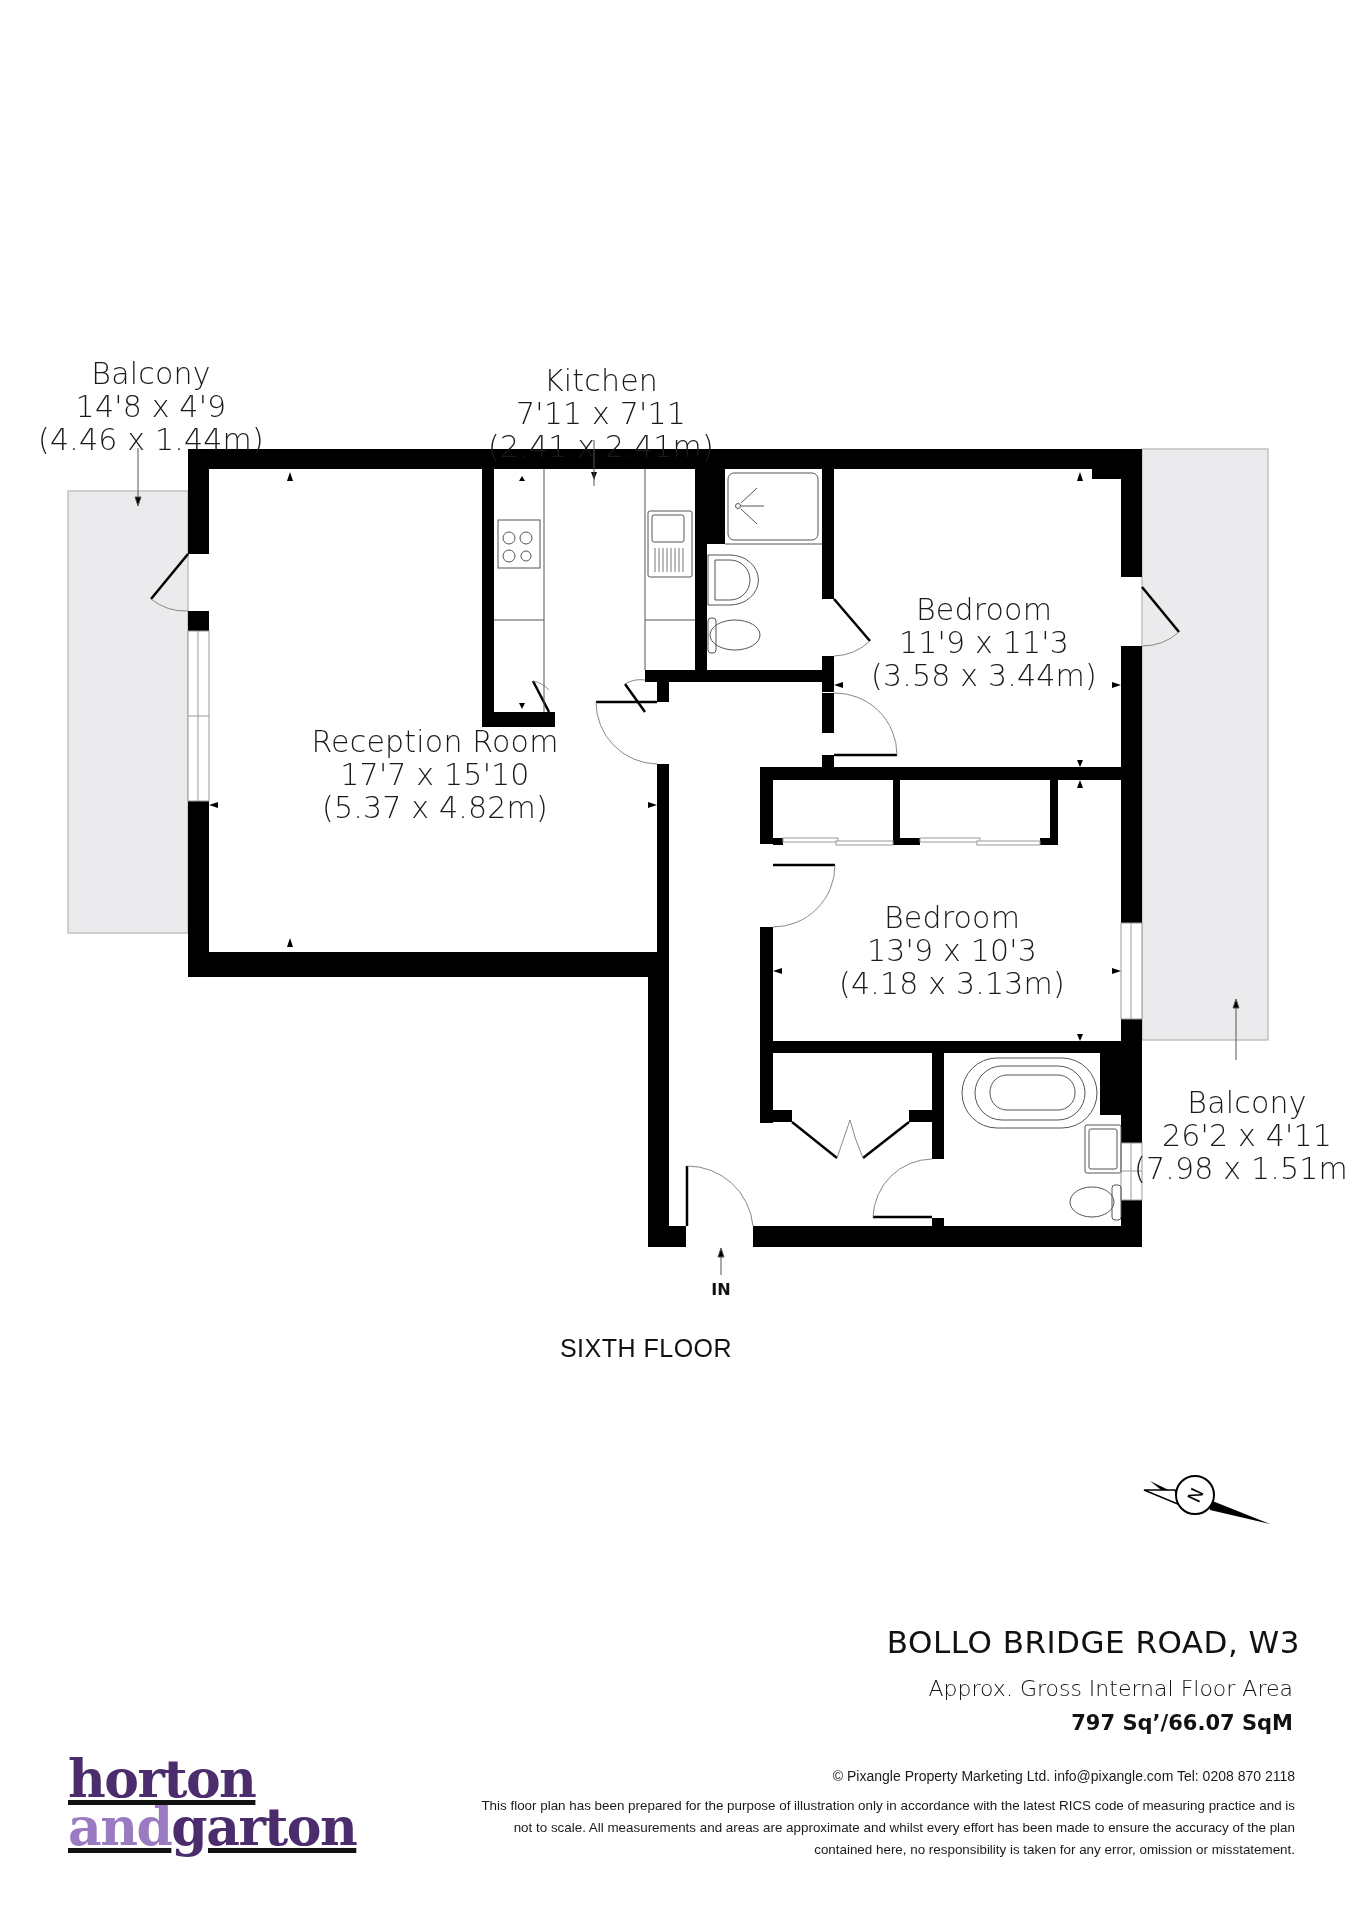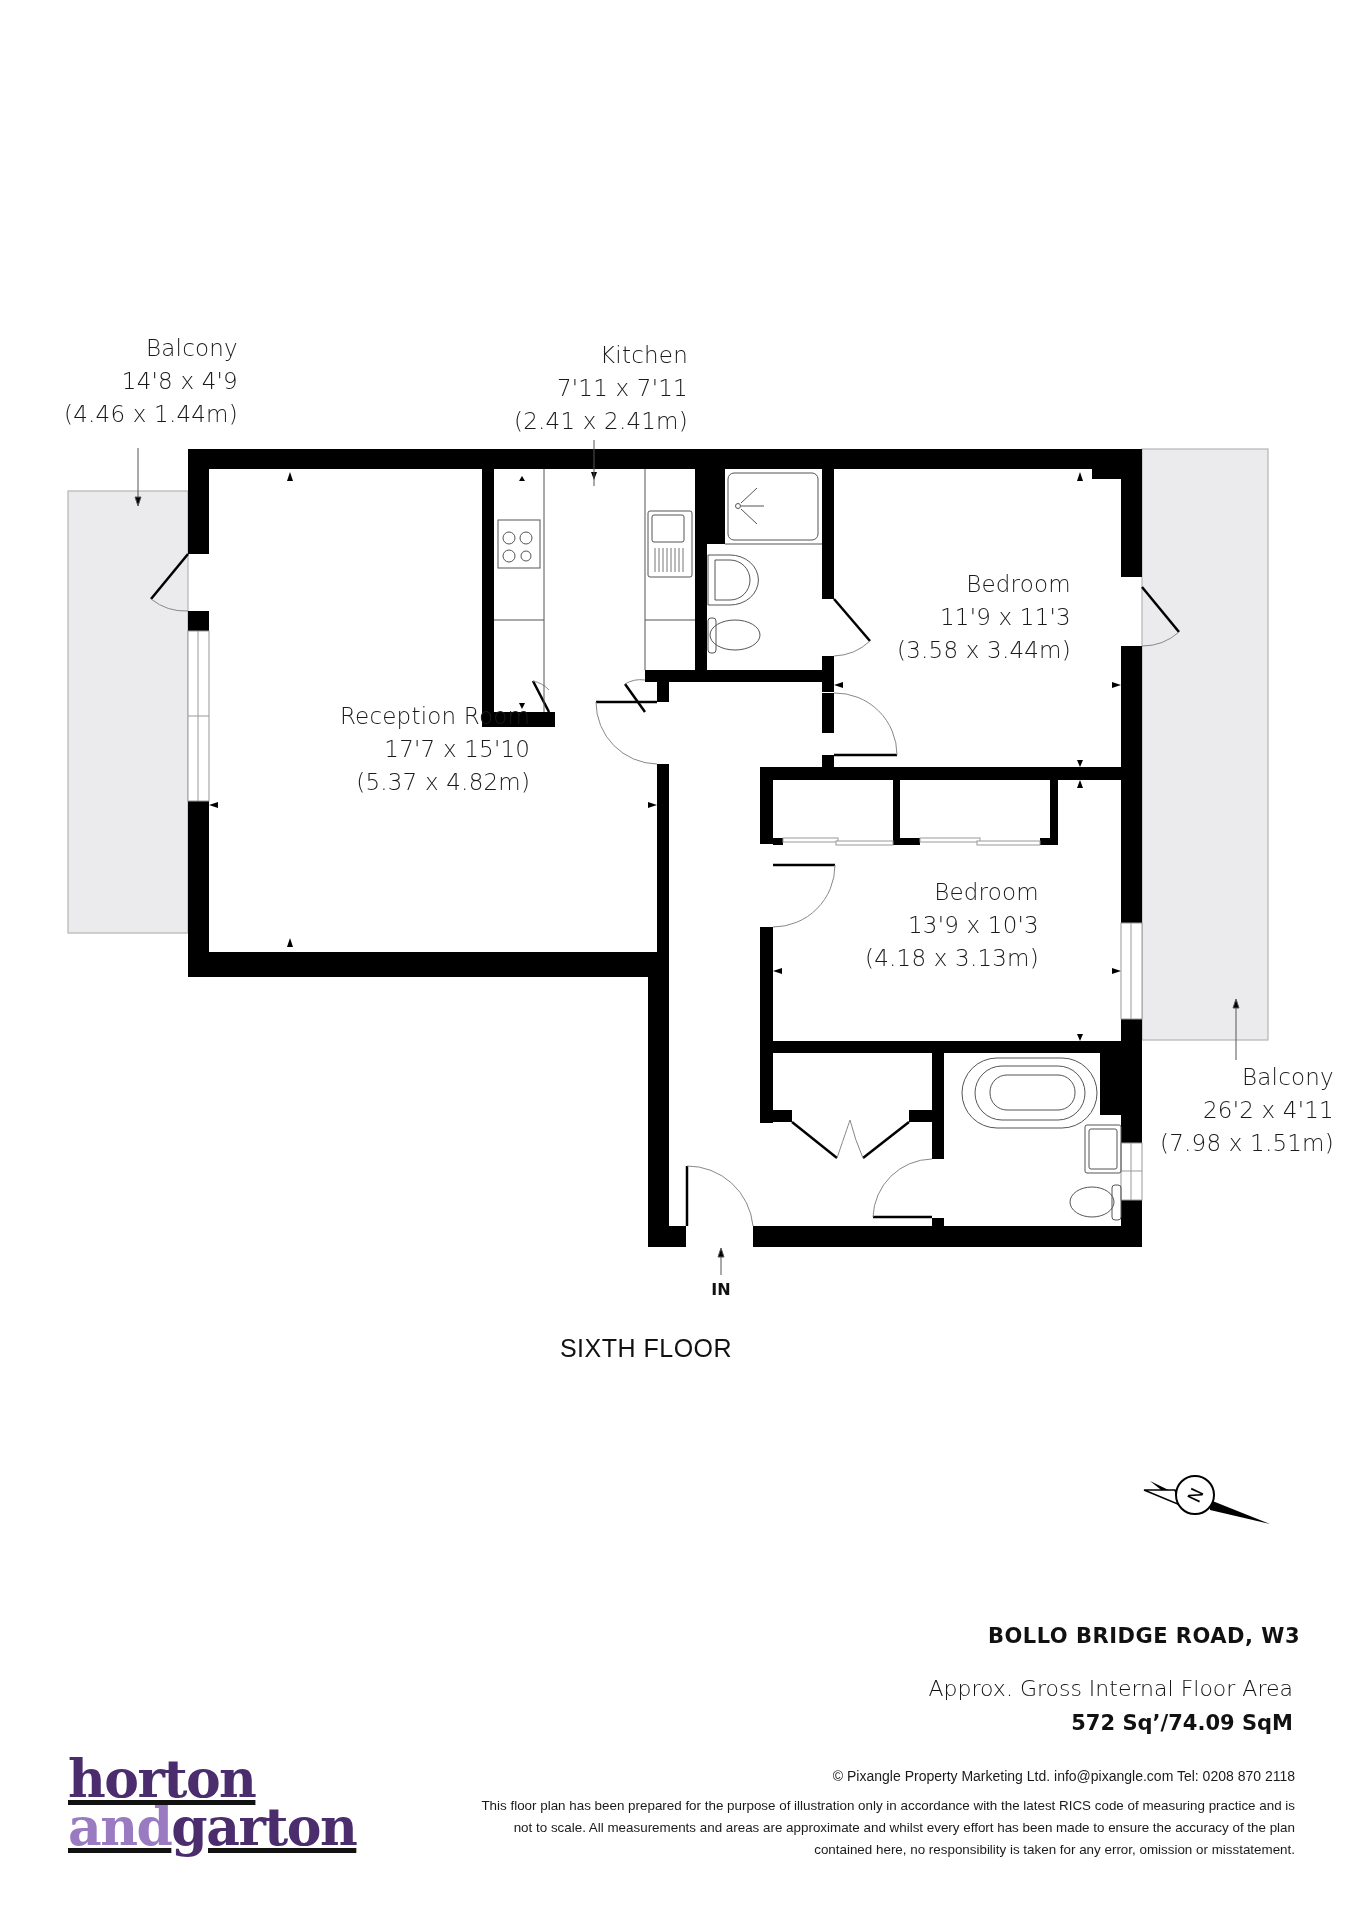--- a/index.html
+++ b/index.html
@@ -1,28 +1,28 @@
 <!DOCTYPE html>
 <html><head>
 <meta charset="utf-8">
 <style>
   html, body { margin:0; padding:0; background:#ffffff; }
   body { width:1350px; height:1910px; position:relative; overflow:hidden;
          font-family:"DejaVu Sans", sans-serif; color:#111; }
-  .label { position:absolute; text-align:right; font-family:"DejaVu Sans", sans-serif;
-           font-size:23px; line-height:33px; color:#1a1a1a; font-weight:300; letter-spacing:0.2px;
-           transform:translateX(-50%); white-space:nowrap; }
+  .label { position:absolute; text-align:center; font-family:"DejaVu Sans", sans-serif;
+           font-size:30px; line-height:33px; color:#1a1a1a; font-weight:300; letter-spacing:0.2px;
+           transform:translateX(-50%); white-space:nowrap;margin-top:25px; }
   .label div { display:block; }
   #plan { position:absolute; left:0; top:0; width:1350px; height:1910px; }
   .in-label { position:absolute; left:721px; top:1280px; transform:translateX(-50%);
               font-family:"DejaVu Sans", sans-serif; font-weight:bold; font-size:16px; }
   .floor-label { position:absolute; left:646px; top:1334px; transform:translateX(-50%);
                  font-family:Liberation Sans, sans-serif; font-size:25px; font-weight:300; letter-spacing:0.5px; }
   .address { position:absolute; right:50px; top:1624px; font-family:"DejaVu Sans", sans-serif;
-             font-weight:bold; font-size:21px; letter-spacing:0.5px; text-align:left; }
+             font-weight:normal; font-size:31px; letter-spacing:0.5px; text-align:left; }
   .area-cap { position:absolute; right:57px; top:1676px; font-family:"DejaVu Sans", sans-serif;
               font-size:22px; font-weight:300; text-align:left; }
   .area-val { position:absolute; right:57px; top:1711px; font-family:"DejaVu Sans", sans-serif;
               font-size:21px; font-weight:bold; text-align:right; }
   .copyright { position:absolute; right:55px; top:1768px; font-family:"Liberation Sans", sans-serif;
                font-size:14px; text-align:right; color:#1a1a1a;padding-left:48px; }
   .disclaimer { position:absolute; right:55px; top:1795px; width:980px; font-family:"Liberation Sans", sans-serif;
                 font-size:13.4px; line-height:22px; text-align:right; color:#1a1a1a; }
   .logo { position:absolute; left:68px; top:1755px; font-family:"DejaVu Serif", serif; font-weight:bold;
           font-size:52px; line-height:48px; letter-spacing:-1.5px;text-decoration:underline; }
@@ -256,21 +256,21 @@
   <div>Balcony</div>
   <div>26'2 x 4'11</div>
   <div>(7.98 x 1.51m)</div>
 </div>
 
 <div class="in-label">IN</div>
 <div class="floor-label">SIXTH FLOOR</div>
 
 <div class="address">BOLLO BRIDGE ROAD, W3</div>
 <div class="area-cap">Approx. Gross Internal Floor Area</div>
-<div class="area-val">572 Sq’/74.09 SqM</div>
+<div class="area-val">797 Sq’/66.07 SqM</div>
 
 <div class="copyright">© Pixangle Property Marketing Ltd. info@pixangle.com Tel: 0208 870 2118</div>
 <div class="disclaimer">
   <div>This floor plan has been prepared for the purpose of illustration only in accordance with the latest RICS code of measuring practice and is</div>
   <div>not to scale. All measurements and areas are approximate and whilst every effort has been made to ensure the accuracy of the plan</div>
   <div>contained here, no responsibility is taken for any error, omission or misstatement.</div>
 </div>
 
 <div class="logo">
   <div><span class="dark">horton</span></div>

